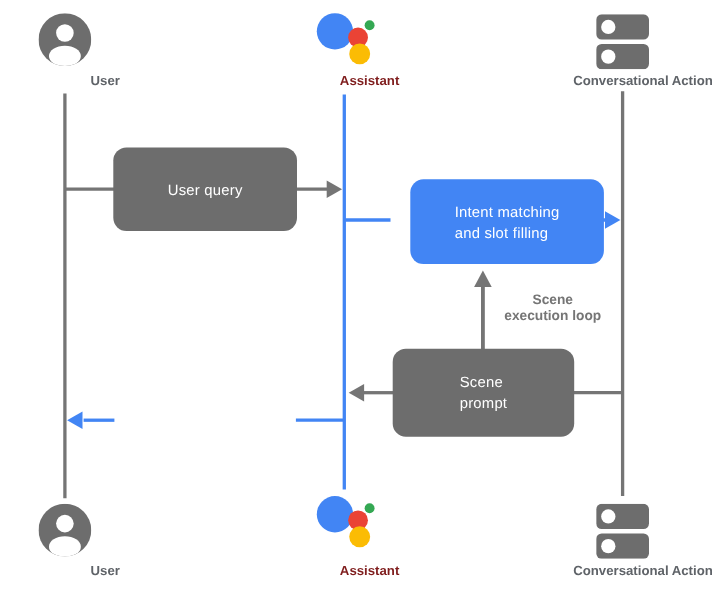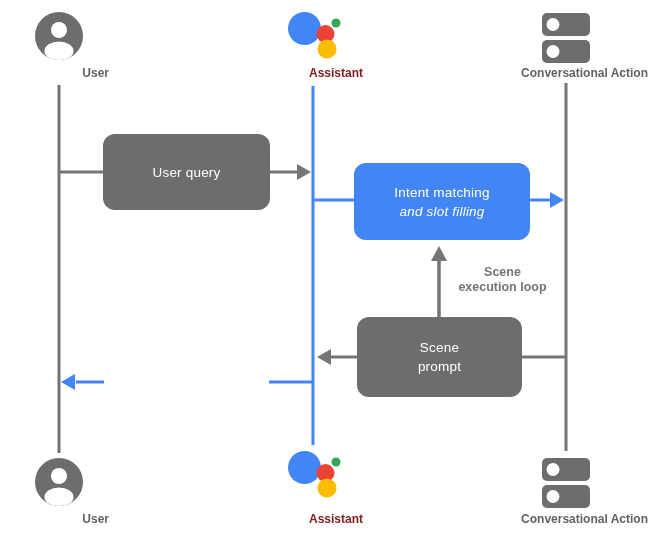--- a/index.html
+++ b/index.html
@@ -4,21 +4,21 @@
 <style>
   html,body{margin:0;padding:0;background:#fff;}
   #canvas{
     position:relative;width:659px;height:537px;background:#fff;overflow:hidden;
     font-family:"Liberation Sans",sans-serif;
   }
   .abs{position:absolute;}
   svg{display:block;}
   .node{
     position:absolute;border-radius:12px;display:flex;align-items:center;justify-content:center;
-    color:#fff;font-size:13.5px;line-height:19px;text-align:center;letter-spacing:.2px;
+    color:#fff;font-size:13.5px;line-height:19px;text-align:left;letter-spacing:.2px;
   }
   .node-gray{background:#6D6D6D;}
   .node-blue{background:#4285F4;}
   .actor-label{
     position:absolute;text-align:right;font-size:12px;font-weight:bold;color:#5F6368;height:15px;
   }
   .actor-label.light{color:#7f1d1d;}
   .loop-label{
     position:absolute;text-align:center;font-size:12.5px;font-weight:bold;color:#757575;line-height:15px;
   }
@@ -85,24 +85,24 @@
     <rect x="0" y="27" width="48" height="23" rx="5" fill="#6D6D6D"></rect>
     <circle cx="11" cy="11.5" r="6.5" fill="#ffffff"></circle>
     <circle cx="11" cy="38.5" r="6.5" fill="#ffffff"></circle>
   </svg>
   <div class="actor-label" style="left:488px;top:66px;width:160px;">Conversational Action</div>
 
   <div class="node node-gray" style="left:103px;top:134px;width:167px;height:76px;">
     <span>User query</span>
   </div>
 
-  <div class="node node-blue" style="left:354px;top:163px;width:176px;height:77px;">
+  <div class="node node-blue" style="left:373px;top:163px;width:176px;height:77px;">
     <span>
       <span style="display:block;">Intent matching</span>
-      <span style="display:block;font-style:italic;">and slot filling</span>
+      <span style="display:block;">and slot filling</span>
     </span>
   </div>
 
   <div class="loop-label" style="left:430px;top:265px;width:145px;">
     <span style="display:block;">Scene</span>
     <span style="display:block;">execution loop</span>
   </div>
 
   <div class="node node-gray" style="left:357px;top:317px;width:165px;height:80px;">
     <span>

